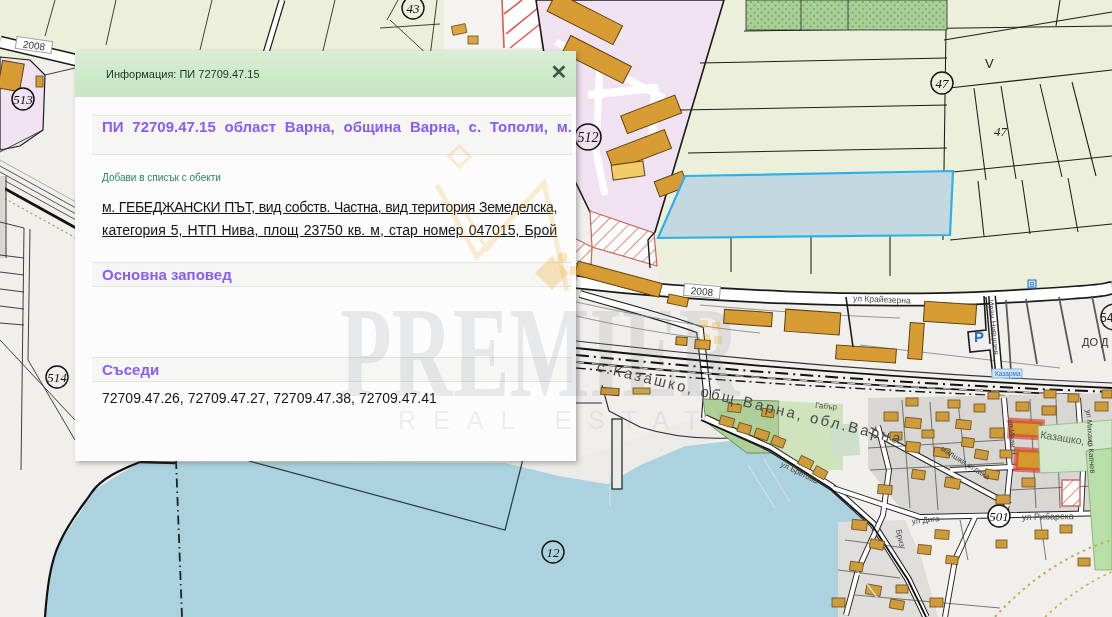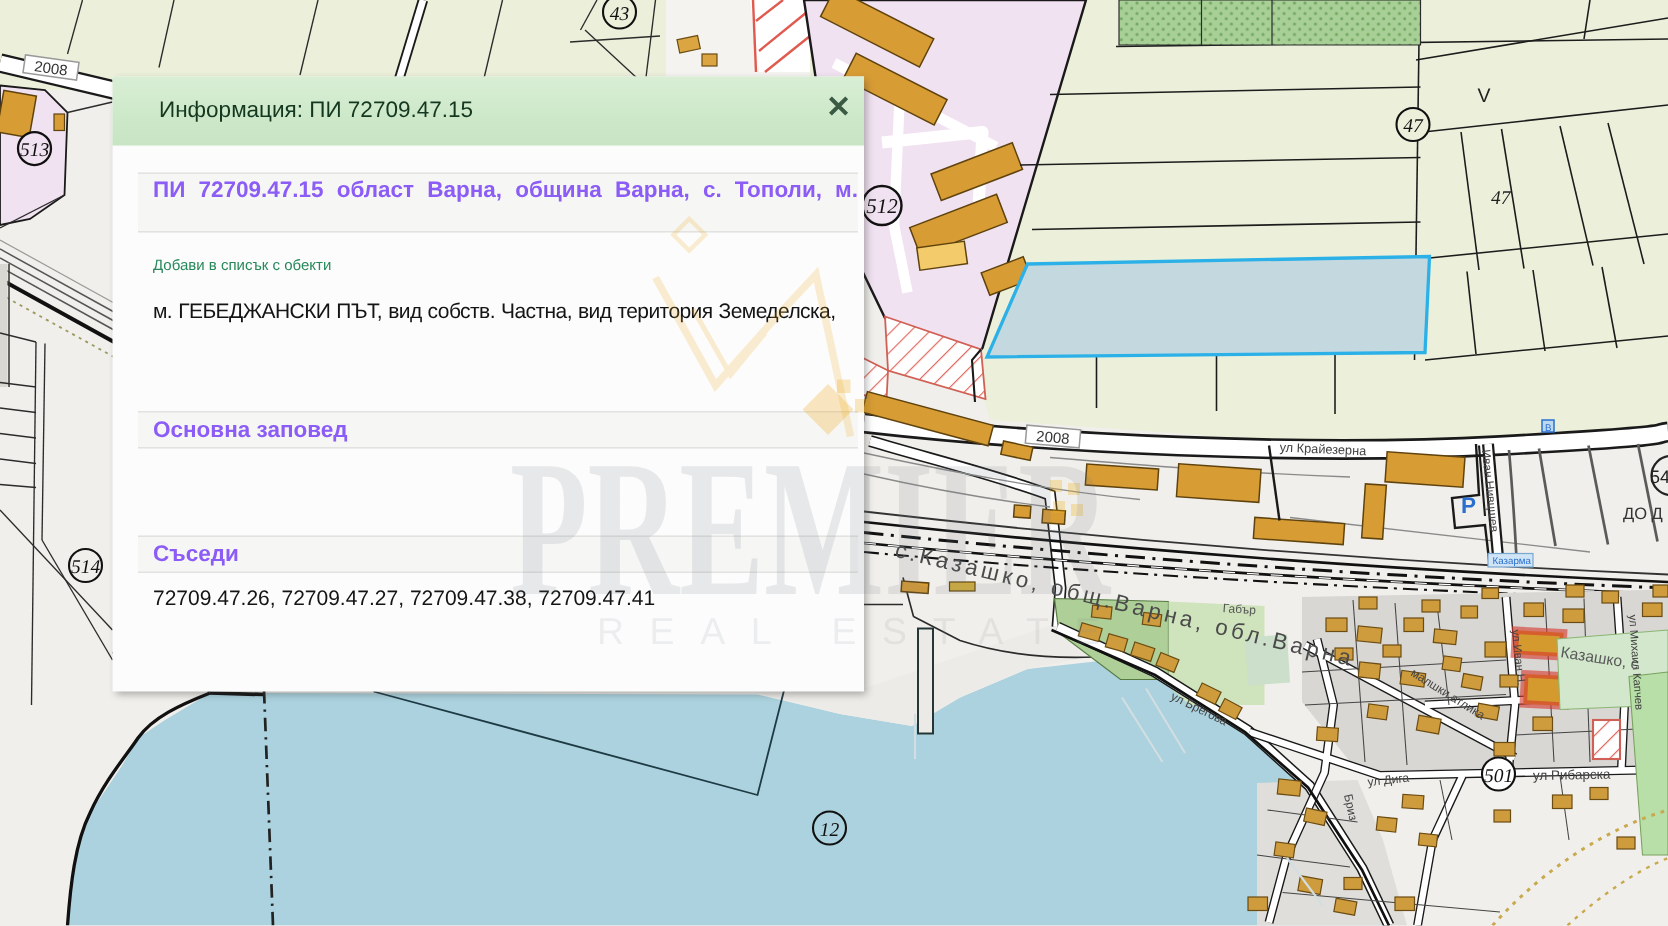--- a/index.html
+++ b/index.html
@@ -2,33 +2,33 @@
 <html><head>
 <meta charset="utf-8">
 <style>
   html,body{margin:0;padding:0;}
   body{width:1112px;height:617px;overflow:hidden;position:relative;
        font-family:"Liberation Sans",sans-serif;background:#f1efeb;}
   #map{position:absolute;left:0;top:0;}
   #popup{position:absolute;left:75px;top:51px;width:501px;height:410px;
          background:#fcfcfc;box-shadow:2px 2px 5px rgba(60,60,60,.40);z-index:5;}
   #phead{height:46px;background:linear-gradient(180deg,#d9eed5 0%,#cde8c9 60%,#c7e4c3 100%);
-         color:#14381f;font-size:15px;line-height:46px;padding-left:31px;}
+         color:#14381f;font-size:11px;line-height:46px;padding-left:31px;}
   #pclose{position:absolute;right:8px;top:12px;width:18px;height:18px;color:#3a5a44;
           font-size:20px;font-weight:bold;line-height:18px;text-align:center;}
   .inner{position:absolute;left:17px;width:470px;}
   .band{background:#f6f6f5;border-top:1px solid #e2e2e0;border-bottom:1px solid #e2e2e0;
         font-weight:bold;color:#8b5cf6;font-size:15px;padding-left:10px;}
   #title{top:64px;height:37px;padding-top:1px;line-height:19px;}
   .sq{letter-spacing:-0.38px;}
   .j{text-align:justify;text-align-last:justify;}
   #link{position:absolute;left:27px;top:121px;font-size:10px;color:#27885a;}
   .para{position:absolute;left:27px;width:455px;font-size:14px;color:#141414;line-height:23px;}
-  #para1{top:145px;}
-  #band2{top:223px;height:23px;line-height:23px;}
+  #para1{top:145px;text-decoration:underline;}
+  #band2{top:211px;height:23px;line-height:23px;}
   #para2{top:255px;line-height:22px;}
   #band3{top:306px;height:23px;line-height:23px;}
   #para3{top:334px;line-height:26px;}
   #wmark{position:absolute;left:0;top:0;z-index:9;pointer-events:none;}
 </style>
 </head>
 <body>
 <svg id="map" width="1112" height="617" viewBox="0 0 1112 617">
   <defs>
     <pattern id="redhatch" width="9" height="9" patternTransform="rotate(45)" patternUnits="userSpaceOnUse">
@@ -406,20 +406,21 @@
 
 <div id="popup">
   <div id="phead">Информация: ПИ 72709.47.15</div>
   <div id="pclose">✕</div>
   <div class="inner band" id="title">
       <div class="j">ПИ 72709.47.15 област Варна, община Варна, с. Тополи, м.</div>
     </div>
   <div id="link">Добави в списък с обекти</div>
   <div class="para" id="para1">
       <div class="j sq">м. ГЕБЕДЖАНСКИ ПЪТ, вид собств. Частна, вид територия Земеделска,</div>
+      <div class="j">категория 5, НТП Нива, площ 23750 кв. м, стар номер 047015, Брой</div>
     </div>
   <div class="inner band" id="band2">Основна заповед</div>
   <div class="inner band" id="band3">Съседи</div>
   <div class="para" id="para3">
       <div>72709.47.26, 72709.47.27, 72709.47.38, 72709.47.41</div>
     </div>
 </div>
 
 <svg id="wmark" width="1112" height="617" viewBox="0 0 1112 617">
 

